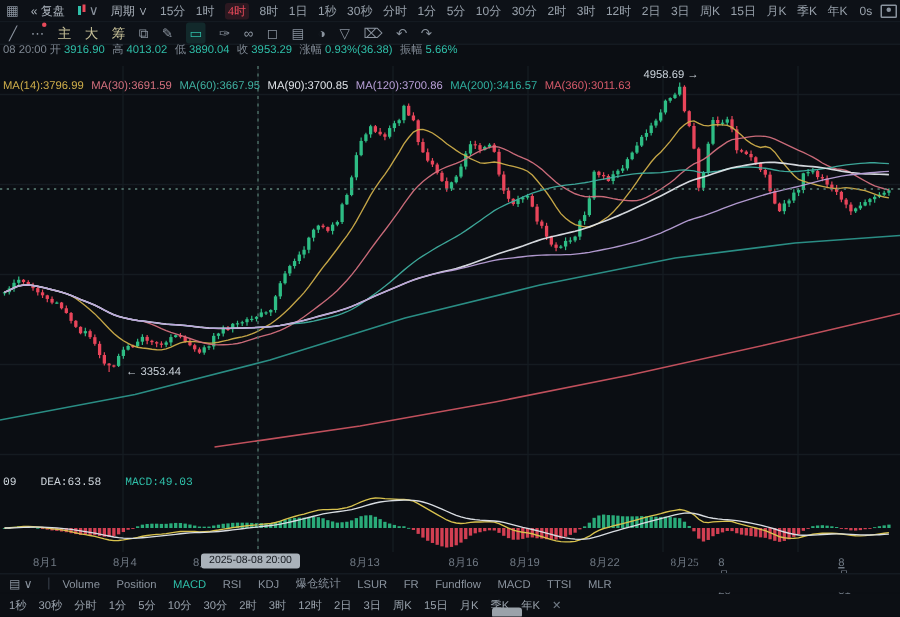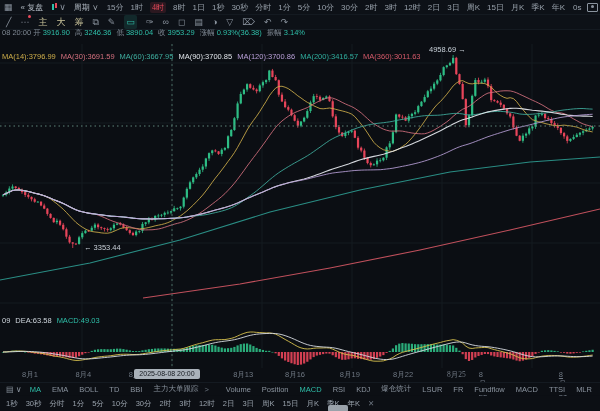--- a/index.html
+++ b/index.html
@@ -17,21 +17,21 @@
   .tool .dot{position:absolute;top:0;right:-2px;width:3px;height:3px;border-radius:50%;background:#e84a5a;}
   .txttool{color:#c9c39a;}
   #chart-svg{position:absolute;top:28px;left:0;}
   .ovl{position:absolute;font-size:7.5px;line-height:8px;white-space:nowrap;pointer-events:none;}
   #ohlc-row{top:29px;left:2px;}
   #ohlc-row .m{color:#7f8893;margin-right:2px;}
   #ohlc-row .v{color:#2fbfa9;margin-right:5px;}
   #ma-row{top:38px;left:2px;margin-top:15px;}
   #ma-row span{margin-right:5px;}
   #macd-labels{top:317px;left:2px;}
-  #macd-labels span{margin-right:5px;}
+  #macd-labels span{margin-right:16px;font-family:Liberation Mono, monospace;}
   .marker{color:#c9d1d9;font-size:7.5px;}
   #price-tooltip{top:369px;left:134px;width:66px;height:10px;background:#aab2ba;color:#161a20;
      font-size:7px;text-align:center;line-height:10px;border-radius:2px;z-index:3;}
   #xaxis{position:absolute;top:370px;left:0;width:479px;height:11px;font-size:7.5px;color:#6f7883;}
   #xaxis span{position:absolute;transform:translateX(-50%);}
   #tabs{position:absolute;top:382px;left:0;width:600px;height:13px;padding:0 6px;gap:0;font-size:7.5px;
      border-top:1px solid #141a21;background:#0c0f14;box-sizing:border-box;}
   #tabs .tab{margin-right:11px;color:#8a939e;cursor:pointer;}
   #tabs .tab.sel{color:#2fbfa9;}
   #tabs .chev{color:#6f7883;margin:0 6px 0 -5px;}
@@ -686,52 +686,43 @@
     <rect x="582.01" y="351.44916571843845" width="2.2" height="0.6" fill="#2ebd85" opacity="0.9"></rect>
     <rect x="585.18" y="350.8094697891796" width="2.2" height="1.1905302108203897" fill="#2ebd85" opacity="0.9"></rect>
     <rect x="588.3499999999999" y="350.25336696062965" width="2.2" height="1.7466330393703782" fill="#2ebd85" opacity="0.9"></rect>
     <rect x="591.52" y="349.7477939320459" width="2.2" height="2.2522060679540816" fill="#2ebd85" opacity="0.9"></rect>
     <polyline points="3,352 6.17,351.86396390235365 9.34,351.55079977908525 12.51,351.19874754142467 15.68,351.01390582631404 18.85,350.98379350856203 22.02,351.09274141916706 25.189999999999998,351.34298116195197 28.36,351.65653044571275 31.53,352.03874709012814 34.7,352.4738440153256 37.87,352.8060610357005 41.04,353.2679364778879 44.21,353.78895027284153 47.379999999999995,354.4658657281491 50.55,355.18905611717963 53.72,355.9557003243532 56.89,356.43128363324394 60.06,356.97627446826004 63.23,357.59229480218585 66.4,358.4213751394559 69.57,359.3130014818164 72.74,359.994956556809 75.91,360.45585513141725 79.08,360.3557760136288 82.25,359.9522997243087 85.42,359.4073014862568 88.59,358.8983398476984 91.75999999999999,358.25929414231 94.92999999999999,357.51285915991144 98.1,357.0085804079487 101.27,356.6081232216199 104.44,356.2911166078061 107.61,356.0401496707144 110.78,355.7097903705982 113.95,355.21298329675477 117.12,354.7182756669691 120.28999999999999,354.3593298348764 123.46,354.2235984370093 126.63,354.22894923675733 129.8,354.358430645114 132.97,354.5535367315682 136.14,354.48226440815006 139.31,354.3648189199552 142.48,353.8578272815398 145.65,353.3539698989186 148.82,352.7682770161632 151.99,352.31225952724014 155.16,351.75738804989976 158.32999999999998,351.3063322572139 161.5,350.9216019462502 164.67,350.52114451652625 167.84,350.2120396171291 171.01,349.91527727422016 174.18,349.54609569274436 177.35,349.2813149736293 180.51999999999998,349.01851475328556 183.69,348.3463562345826 186.85999999999999,347.3775213392533 190.03,346.3110954186222 193.2,345.2676631858748 196.37,344.3429442000722 199.54,343.46835029579046 202.71,342.70429005359927 205.88,341.76783493116244 209.04999999999998,340.8554543874192 212.22,340.1185641248751 215.39,339.73045769494627 218.56,339.7062799621731 221.73,339.5964897313598 224.9,339.5567795537818 228.07,339.01761386151355 231.24,338.39886405682523 234.41,337.42035852027965 237.57999999999998,336.00425391767845 240.75,334.5541380523038 243.92,333.37503015568393 247.09,332.3642754877877 250.26,332 253.43,332.03561295602486 256.6,332.3820710361533 259.77,332.5567558883699 262.94,332.7374365755624 266.11,332.9870073480603 269.28,332.87048029303725 272.45,333.3531148673394 275.62,334.121246581119 278.79,335.7240037683508 281.96,337.54235197912203 285.13,339.44090148732334 288.3,341.21268951422445 291.46999999999997,343.027199293779 294.64,344.8576565813227 297.81,346.6473776486033 300.98,347.8788883842544 304.15,348.6826789243783 307.32,348.9820271513425 310.49,348.7705489784505 313.65999999999997,348.29940922590197 316.83,348.00801031193566 320,347.9957234152719 323.17,347.9245198238391 326.34,347.83531491313397 329.51,348.0748786325715 332.68,349.14155814140355 335.84999999999997,350.59990934918807 339.02,352.0599678093616 342.19,353.39608166256534 345.36,354.25507699984655 348.53,354.83776513123524 351.7,355.2018489995906 354.87,355.84384934049274 358.03999999999996,356.84935682558944 361.21,357.73959391972704 364.38,358.7691817163829 367.55,359.7919713860954 370.71999999999997,360.6231329028711 373.89,361.1270915181545 377.06,361.2132282659275 380.23,361.1579929205858 383.4,360.86866380440466 386.57,359.96673630611656 389.74,358.95144434523917 392.90999999999997,357.46188962540066 396.08,355.2538812426999 399.25,353.61152980910856 402.42,352.339324322588 405.59,351.5226313220865 408.76,350.64142217723764 411.93,349.83575660230883 415.09999999999997,349.1432465520832 418.27,348.2935814581054 421.44,347.4295643966486 424.61,346.54601871725714 427.78,345.5950209025055 430.95,344.78053433578395 434.12,343.9514099103646 437.28999999999996,343.2116993488213 440.46,342.4339419091948 443.63,341.5006631311923 446.8,340.7904449304371 449.96999999999997,340.2357228762668 453.14,339.64712380982905 456.31,340.2246673449016 459.48,341.355397608265 462.65,343.19535222997695 465.82,346.1767407002545 468.99,348.0324847920565 472.15999999999997,348.4594630379286 475.33,347.96071475746527 478.5,347.7383600524347 481.67,347.58886482499685 484.84,347.4002719586171 488.01,347.67065853148665 491.18,348.6994591073028 494.34999999999997,349.59549163818957 497.52,350.4119077971907 500.69,351.1900052719025 503.86,352.0101789574524 507.03,352.9198371432081 510.2,353.79382522178196 513.37,355.0665133778652 516.54,356.4842025416798 519.71,357.8225439183335 522.88,358.5208805553882 526.05,358.88573255340106 529.22,358.8009844776184 532.39,358.5621427740353 535.56,357.6847312153703 538.73,356.88998565566527 541.9,356.17497997506865 545.0699999999999,355.78634424035863 548.24,355.49077003631317 551.41,355.44446621065794 554.58,355.5114093572804 557.75,355.64825700743205 560.92,355.9987789353376 564.09,356.41058186206186 567.26,356.93147403266653 570.43,357.1744010881038 573.6,357.20252327089196 576.77,357.0368597389337 579.9399999999999,356.7430928459252 583.11,356.37272852900855 586.28,355.9533586401685 589.4499999999999,355.50918766350986 592.62,355.0310746374879" fill="none" stroke="#d8c24e" stroke-width="0.9"></polyline>
     <polyline points="3,352 6.17,351.97279278047074 9.34,351.88839418019364 12.51,351.75046485243985 15.68,351.6031530472147 18.85,351.47928113948416 22.02,351.40197319542074 25.189999999999998,351.390174788727 28.36,351.44344592012413 31.53,351.56250615412495 34.7,351.74477372636505 37.87,351.9570311882322 41.04,352.2192122461633 44.21,352.53315985149897 47.379999999999995,352.919701026829 50.55,353.3735720448991 53.72,353.88999770078993 56.89,354.39825488728076 60.06,354.9138588034766 63.23,355.4495460032185 66.4,356.04391183046596 69.57,356.697729760736 72.74,357.3571751199506 75.91,357.97691112224396 79.08,358.4526841005209 82.25,358.7526072252785 85.42,358.88354607747414 88.59,358.886504831519 91.75999999999999,358.7610626936772 94.92999999999999,358.51142198692406 98.1,358.210853671129 101.27,357.89030758122715 104.44,357.570469386543 107.61,357.26440544337726 110.78,356.9534824288214 113.95,356.6053826024081 117.12,356.2279612153203 120.28999999999999,355.8542349392315 123.46,355.5281076387871 126.63,355.26827595838114 129.8,355.0863068957277 132.97,354.9797528628958 136.14,354.88025517194666 139.31,354.77716792154837 142.48,354.5932997935467 145.65,354.34543381462106 148.82,354.0300024549295 151.99,353.6864538693916 155.16,353.30064070549327 158.32999999999998,352.90177901583735 161.5,352.5057436019199 164.67,352.1088237848412 167.84,351.7294669512988 171.01,351.36662901588306 174.18,351.0025223512553 177.35,350.6582808757301 180.51999999999998,350.3303276512412 183.69,349.9335333679095 186.85999999999999,349.42233096217825 190.03,348.800083853467 193.2,348.0935997199486 196.37,347.34346861597334 199.54,346.5684449519367 202.71,345.7956139722692 205.88,344.99005816404787 209.04999999999998,344.16313740872215 212.22,343.35422275195276 215.39,342.62946974055143 218.56,342.0448317848758 221.73,341.5551633741726 224.9,341.1554866100944 228.07,340.72791206037823 231.24,340.26210245966763 234.41,339.69375367179003 237.57999999999998,338.95585372096775 240.75,338.07551058723493 243.92,337.13541450092475 247.09,336.1811866982973 250.26,335.34494935863785 253.43,334.68308207811526 256.6,334.2228798697229 259.77,333.8896550734523 262.94,333.6592113738743 266.11,333.5247705687115 269.28,333.39391251357665 272.45,333.3857529843292 275.62,333.5328517036872 278.79,333.97108211661987 281.96,334.6853360891203 285.13,335.6364491687609 288.3,336.75169723785365 291.46999999999997,338.00679764903873 294.64,339.3769694354955 297.81,340.83105107811707 300.98,342.24061853934455 304.15,343.5290306163513 307.32,344.6196299233495 310.49,345.44981373436974 313.65999999999997,346.01973283267614 316.83,346.41738832852803 320,346.73305534587683 323.17,346.9713482414693 326.34,347.1441415758022 329.51,347.33028898715605 332.68,347.69254281800556 335.84999999999997,348.27401612424205 339.02,349.031206461266 342.19,349.90418150152584 345.36,350.77436060119 348.53,351.58704150719905 351.7,352.31000300567734 354.87,353.0167722726404 358.03999999999996,353.78328918323024 361.21,354.5745501305296 364.38,355.41347644770025 367.55,356.28917543537926 370.71999999999997,357.15596692887766 373.89,357.950191846733 377.06,358.6027991305719 380.23,359.11383788857466 383.4,359.4648030717407 386.57,359.56518971861584 389.74,359.44244064394053 392.90999999999997,359.04633044023257 396.08,358.28784060072604 399.25,357.35257844240255 402.42,356.3499276184396 405.59,355.38446835916903 408.76,354.43585912278274 411.93,353.51583861868795 415.09999999999997,352.641320205367 418.27,351.7717724559147 421.44,350.90333084406143 424.61,350.0318684187006 427.78,349.14449891546155 430.95,348.27170599952603 434.12,347.40764678169376 437.28999999999996,346.5684572951193 440.46,345.7415542179344 443.63,344.89337600058593 446.8,344.0727897865562 449.96999999999997,343.3053764044983 453.14,342.57372588556444 456.31,342.1039141774319 459.48,341.9542108635985 462.65,342.2024391368742 465.82,342.99729944955027 468.99,344.0043365180515 472.15999999999997,344.8953618220269 475.33,345.50843240911456 478.5,345.9544179377786 481.67,346.28130731522225 484.84,346.5051002439012 488.01,346.7382119014183 491.18,347.1304613425952 494.34999999999997,347.6234674017141 497.52,348.1811554808094 500.69,348.782925439028 503.86,349.4283761427129 507.03,350.12666834281197 510.2,350.86009971860597 513.37,351.7013824504578 516.54,352.65794646870216 519.71,353.6908659586285 522.88,354.6568688779804 526.05,355.50264161306455 529.22,356.1623101859753 532.39,356.6422767035873 535.56,356.8507676059439 538.73,356.8586112158882 541.9,356.72188496772424 545.0699999999999,356.53477682225116 548.24,356.32597546506355 551.41,356.1496736141824 554.58,356.022020762802 557.75,355.947268011728 560.92,355.9575701964499 564.09,356.04817252957235 567.26,356.2248328301912 570.43,356.4147464817737 573.6,356.57230183959734 576.77,356.66521341946464 579.9399999999999,356.68078930475673 583.11,356.6191771496071 586.28,356.48601344771936 589.4499999999999,356.29064829087747 592.62,356.03873356019955" fill="none" stroke="#d9dde2" stroke-width="0.9"></polyline>
     <line x1="0" y1="126" x2="600" y2="126" stroke="#5f847b" stroke-width="1" stroke-dasharray="1.5 3"></line>
     <line x1="172" y1="44" x2="172" y2="370" stroke="#4a6a62" stroke-width="1" stroke-dasharray="2 3"></line>
   </svg>
 
-<div id="ohlc-row" class="ovl"><span class="m">08 20:00</span><span class="m">开</span><span class="v">3916.90</span><span class="m">高</span><span class="v">3246.36</span><span class="m">低</span><span class="v">3890.04</span><span class="m">收</span><span class="v">3953.29</span><span class="m">涨幅</span><span class="v">0.93%(36.38)</span><span class="m">振幅</span><span class="v">3.14%</span></div>
+<div id="ohlc-row" class="ovl"><span class="m">08 20:00</span><span class="m">开</span><span class="v">3916.90</span><span class="m">高</span><span class="v">4013.02</span><span class="m">低</span><span class="v">3890.04</span><span class="m">收</span><span class="v">3953.29</span><span class="m">涨幅</span><span class="v">0.93%(36.38)</span><span class="m">振幅</span><span class="v">5.66%</span></div>
 <div id="ma-row" class="ovl"><span style="color: rgb(207, 174, 74);">MA(14):3796.99</span><span style="color: rgb(212, 112, 126);">MA(30):3691.59</span><span style="color: rgb(63, 174, 159);">MA(60):3667.95</span><span style="color: rgb(223, 227, 232);">MA(90):3700.85</span><span style="color: rgb(185, 160, 216);">MA(120):3700.86</span><span style="color: rgb(47, 174, 158);">MA(200):3416.57</span><span style="color: rgb(214, 90, 106);">MA(360):3011.63</span></div>
 <div id="macd-labels" class="ovl"><span style="color: rgb(207, 214, 221);">09</span><span style="color: rgb(207, 214, 221);">DEA:63.58</span><span style="color: rgb(47, 191, 169);">MACD:49.03</span></div>
 <div class="ovl marker" style="top:46px;left:429px">4958.69 →</div>
 <div class="ovl marker" style="top:244px;left:84px">← 3353.44</div>
 <div id="price-tooltip" class="ovl">2025-08-08 20:00</div>
 
 <div id="xaxis">
     <span style="left: 30px;">8月1</span>
     <span style="left: 83.3px;">8月4</span>
     <span style="left: 136.6px;">8月7</span>
     <span style="left: 189.9px;">8月10</span>
     <span style="left: 243.2px;">8月13</span>
-    <span style="left: 295px;">8月16</span>
+    <span style="left: 309px;">8月16</span>
     <span style="left: 349.8px;">8月19</span>
     <span style="left: 403.1px;">8月22</span>
     <span style="left: 456.4px; font-family: Liberation Serif, serif;">8月25</span>
     <span style="left: 483px;">8月28</span>
     <span style="left: 563px; text-decoration: underline;">8月31</span>
   </div>
 
 <div id="tabs" class="bar">
   <span class="ticon">▤ ∨</span>
-  <span id="tabs-left" class="bar">
-      <span class="tab sel">MA</span>
-      <span class="tab">EMA</span>
-      <span class="tab">BOLL</span>
-      <span class="tab">TD</span>
-      <span class="tab">BBI</span>
-      <span class="tab">主力大单跟踪</span>
-      <span class="chev">&gt;</span>
-    </span>
   <span class="divider"></span>
   <span id="tabs-right" class="bar">
       <span class="tab">Volume</span>
       <span class="tab">Position</span>
       <span class="tab sel">MACD</span>
       <span class="tab">RSI</span>
       <span class="tab">KDJ</span>
       <span class="tab">爆仓统计</span>
       <span class="tab">LSUR</span>
       <span class="tab">FR</span>

